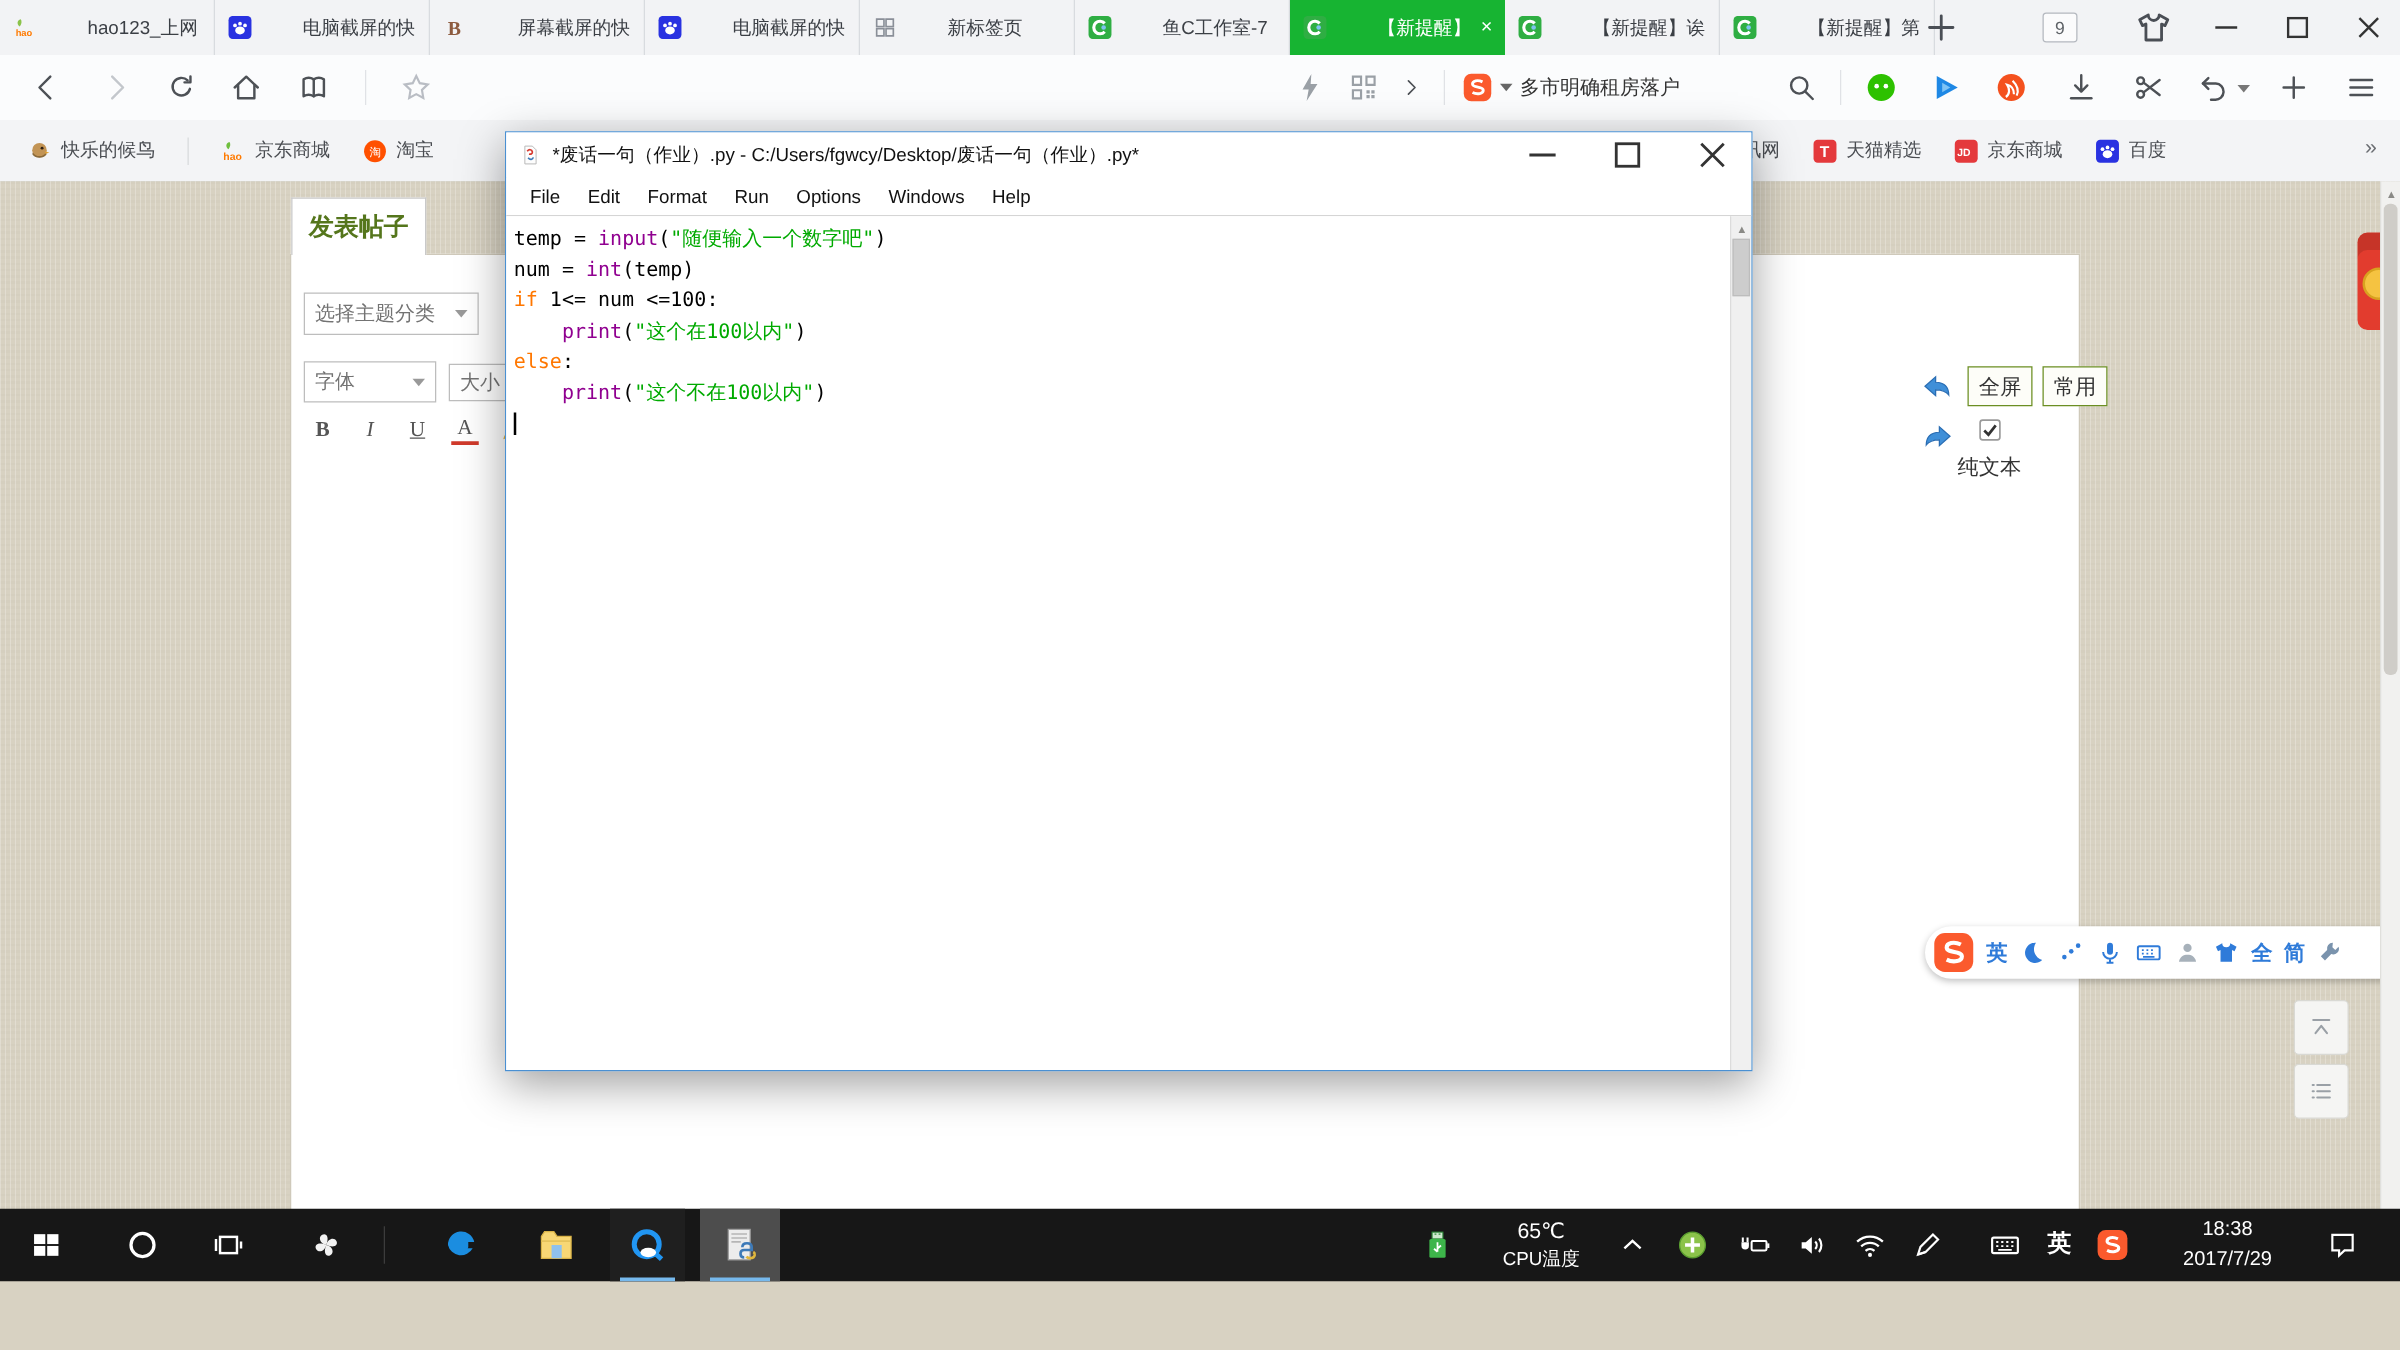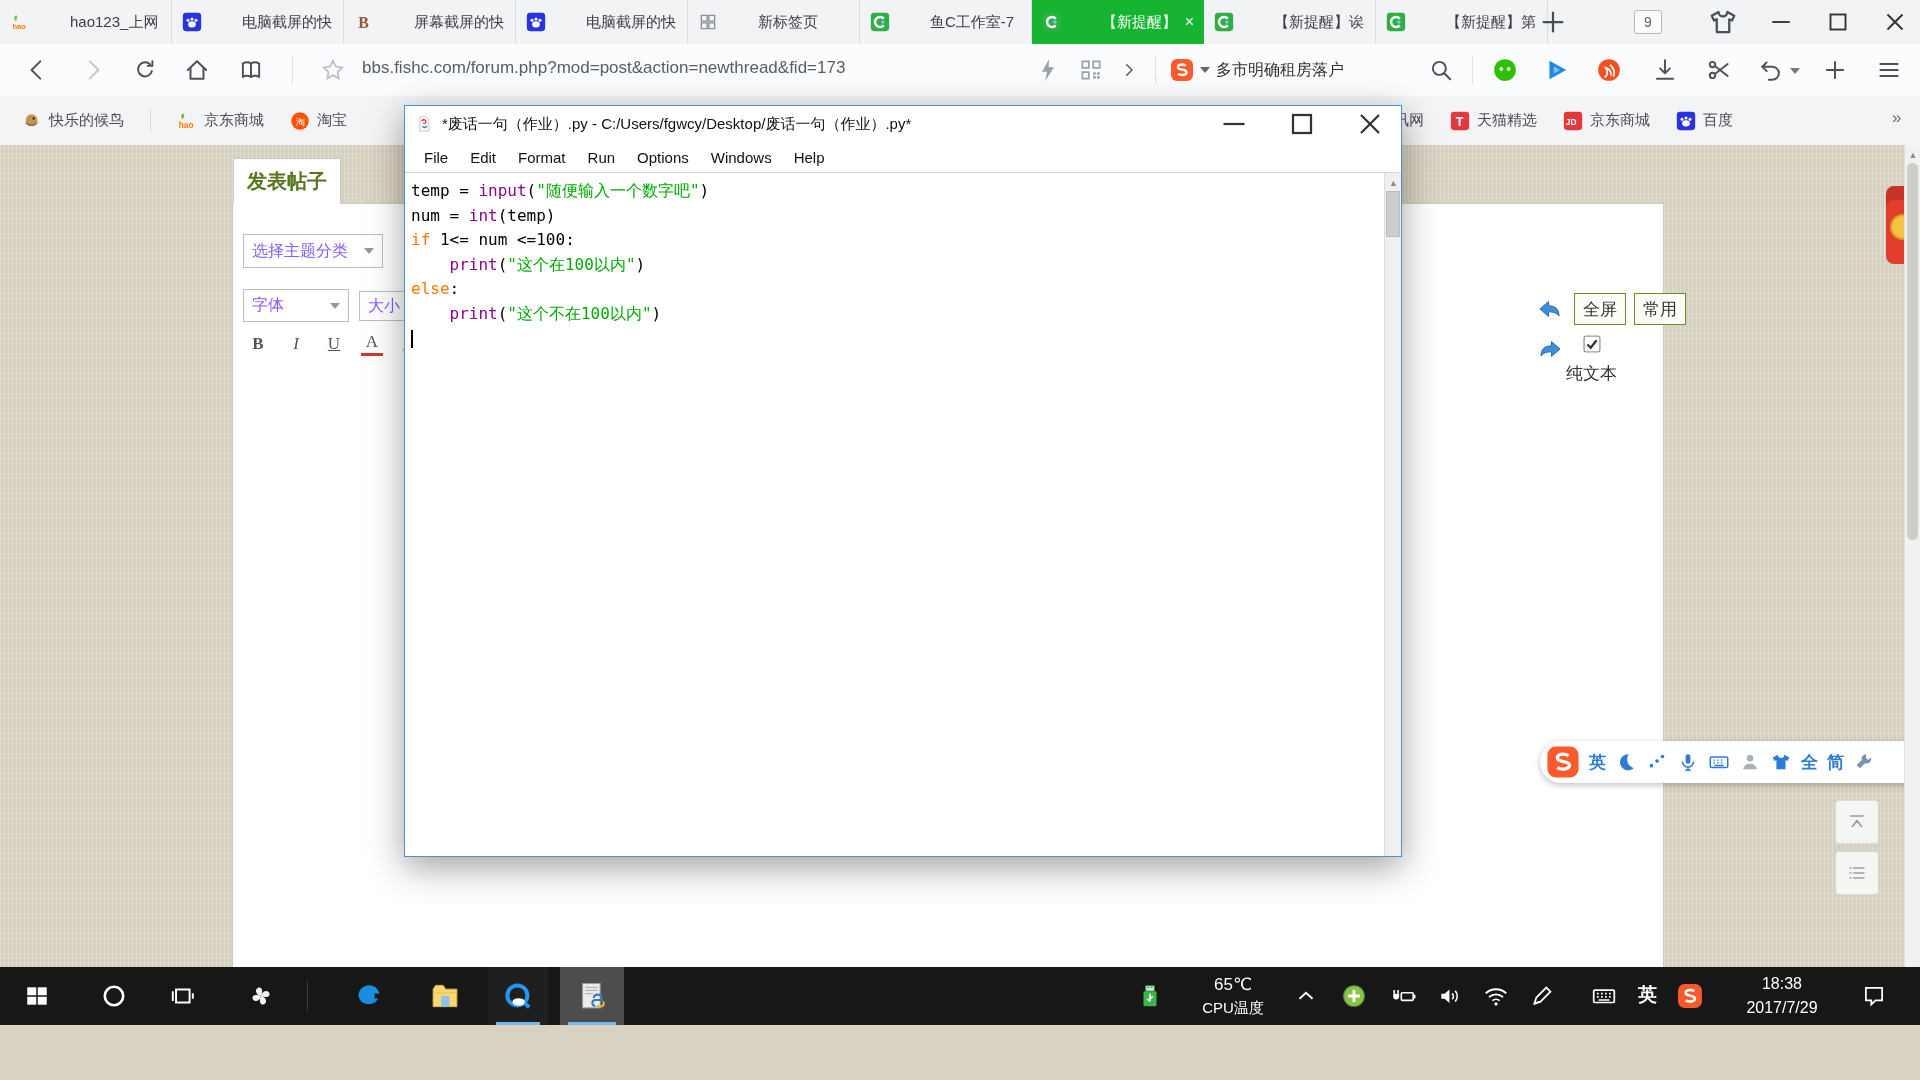--- a/index.html
+++ b/index.html
@@ -42,21 +42,21 @@
 
   
   #page{position:absolute;left:0;top:145px;width:1920px;height:877px;
         background:#d8d2c2;
         background-image:repeating-linear-gradient(90deg,rgba(255,255,255,.25) 0 1px,transparent 1px 4px),
                          repeating-linear-gradient(0deg,rgba(0,0,0,.015) 0 2px,transparent 2px 5px);}
   #panel{position:absolute;left:232px;top:58px;width:1432px;height:811px;background:#fff;border:1px solid #cfc9ba;box-sizing:border-box;}
   #post-tab{position:absolute;left:233px;top:13px;width:108px;height:46px;background:#fff;border:1px solid #c9c9c9;border-bottom:none;
         box-sizing:border-box;display:flex;align-items:center;justify-content:center;
         font-size:20px;font-weight:bold;color:#55761c;}
-  .pselect{position:absolute;background:#fff;border:1px solid #bdbdbd;box-sizing:border-box;color:#8b5cf6;font-size:16px;
+  .pselect{position:absolute;background:#fff;border:1px solid #bdbdbd;box-sizing:border-box;color:#737373;font-size:16px;
         display:flex;align-items:center;justify-content:space-between;padding:0 8px;}
   .pselect .caret-down{border-top-color:#999;}
   #format-row{position:absolute;left:247px;top:186px;display:flex;gap:16px;align-items:center;color:#555;}
   .fbtn{width:22px;height:22px;font-size:17px;text-align:center;line-height:22px;font-family:"Liberation Serif",serif;}
   #footer-strip{position:absolute;left:233px;top:840px;width:1430px;height:28px;background:#ebebeb;border-top:1px solid #ddd;
         box-sizing:border-box;display:flex;align-items:center;justify-content:flex-end;gap:46px;padding-right:14px;
         font-size:15px;color:#666;}
   #footer-links{color:#77828c;}
   .greenbtn{position:absolute;height:32px;box-sizing:border-box;border:1px solid #6b8e23;background:#fdfdf8;color:#333;
         font-size:17px;display:flex;align-items:center;justify-content:center;padding:0 8px;}
@@ -262,21 +262,20 @@
         <path d="M12 6c-2.2-1.4-5.3-1.4-7.5 0v12.5c2.2-1.4 5.3-1.4 7.5 0 2.2-1.4 5.3-1.4 7.5 0V6c-2.2-1.4-5.3-1.4-7.5 0z" fill="none" stroke="currentColor" stroke-width="1.8" stroke-linecap="round" stroke-linejoin="round"></path>
         <path d="M12 6v12.5" fill="none" stroke="currentColor" stroke-width="1.8" stroke-linecap="round" stroke-linejoin="round"></path>
       </svg>
     </span>
   <span class="vdiv abs" style="left:292px"></span>
   <span class="nicon abs icon" style="left:320px">
       <svg viewBox="0 0 24 24" xmlns="http://www.w3.org/2000/svg">
         <path d="M12 3.5l2.6 5.3 5.9.9-4.3 4.1 1 5.9-5.2-2.8-5.2 2.8 1-5.9L3.5 9.7l5.9-.9z" fill="none" stroke="#b9bdc4" stroke-width="1.6"></path>
       </svg>
     </span>
-  <span id="url-text">bbs.fishc.com/forum.php?mod=post&amp;action=newthread&amp;fid=173</span>
   <span class="nicon abs icon" style="left:1035px">
       <svg viewBox="0 0 24 24" xmlns="http://www.w3.org/2000/svg">
         <path d="M13 2L6.5 13.5h4.5L9.5 22l8-12.5h-5z" fill="#9aa0a6"></path>
       </svg>
     </span>
   <span class="nicon abs icon" style="left:1078px">
       <svg viewBox="0 0 24 24" xmlns="http://www.w3.org/2000/svg">
         <path d="M4 4h6v6H4zM14 4h6v6h-6zM4 14h6v6H4z" fill="none" stroke="#9aa0a6" stroke-width="1.6"></path>
         <path d="M14 14h2.4v2.4H14zM17.6 14H20v2.4h-2.4zM14 17.6h2.4V20H14zM17.6 17.6H20V20h-2.4z" fill="#9aa0a6"></path>
       </svg>

